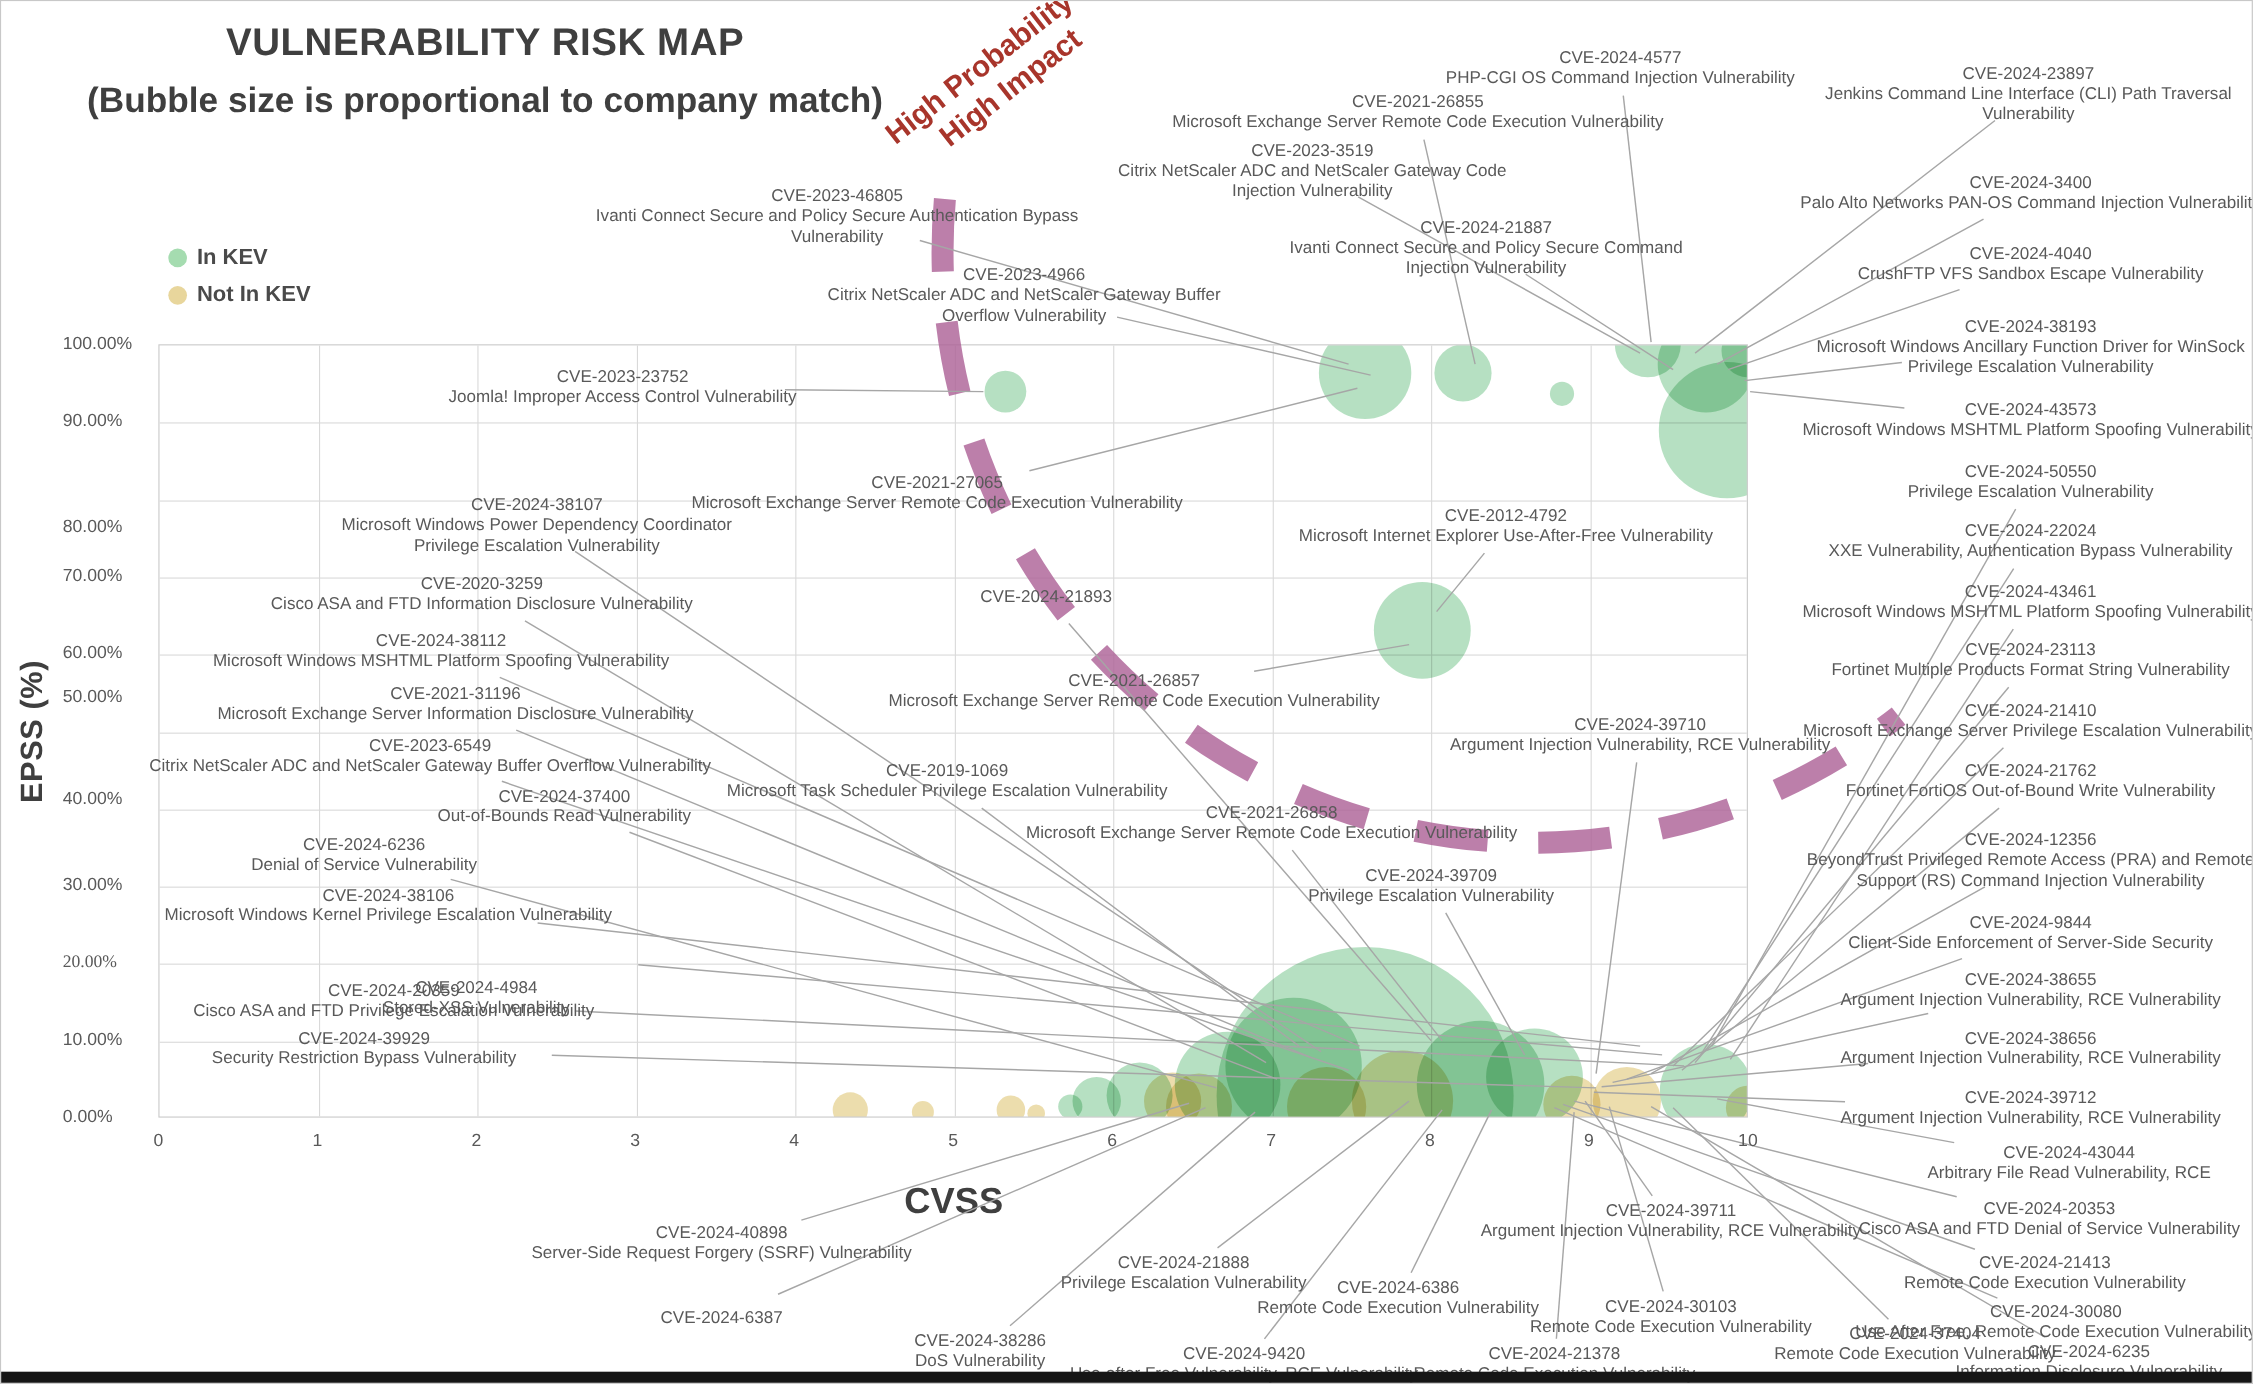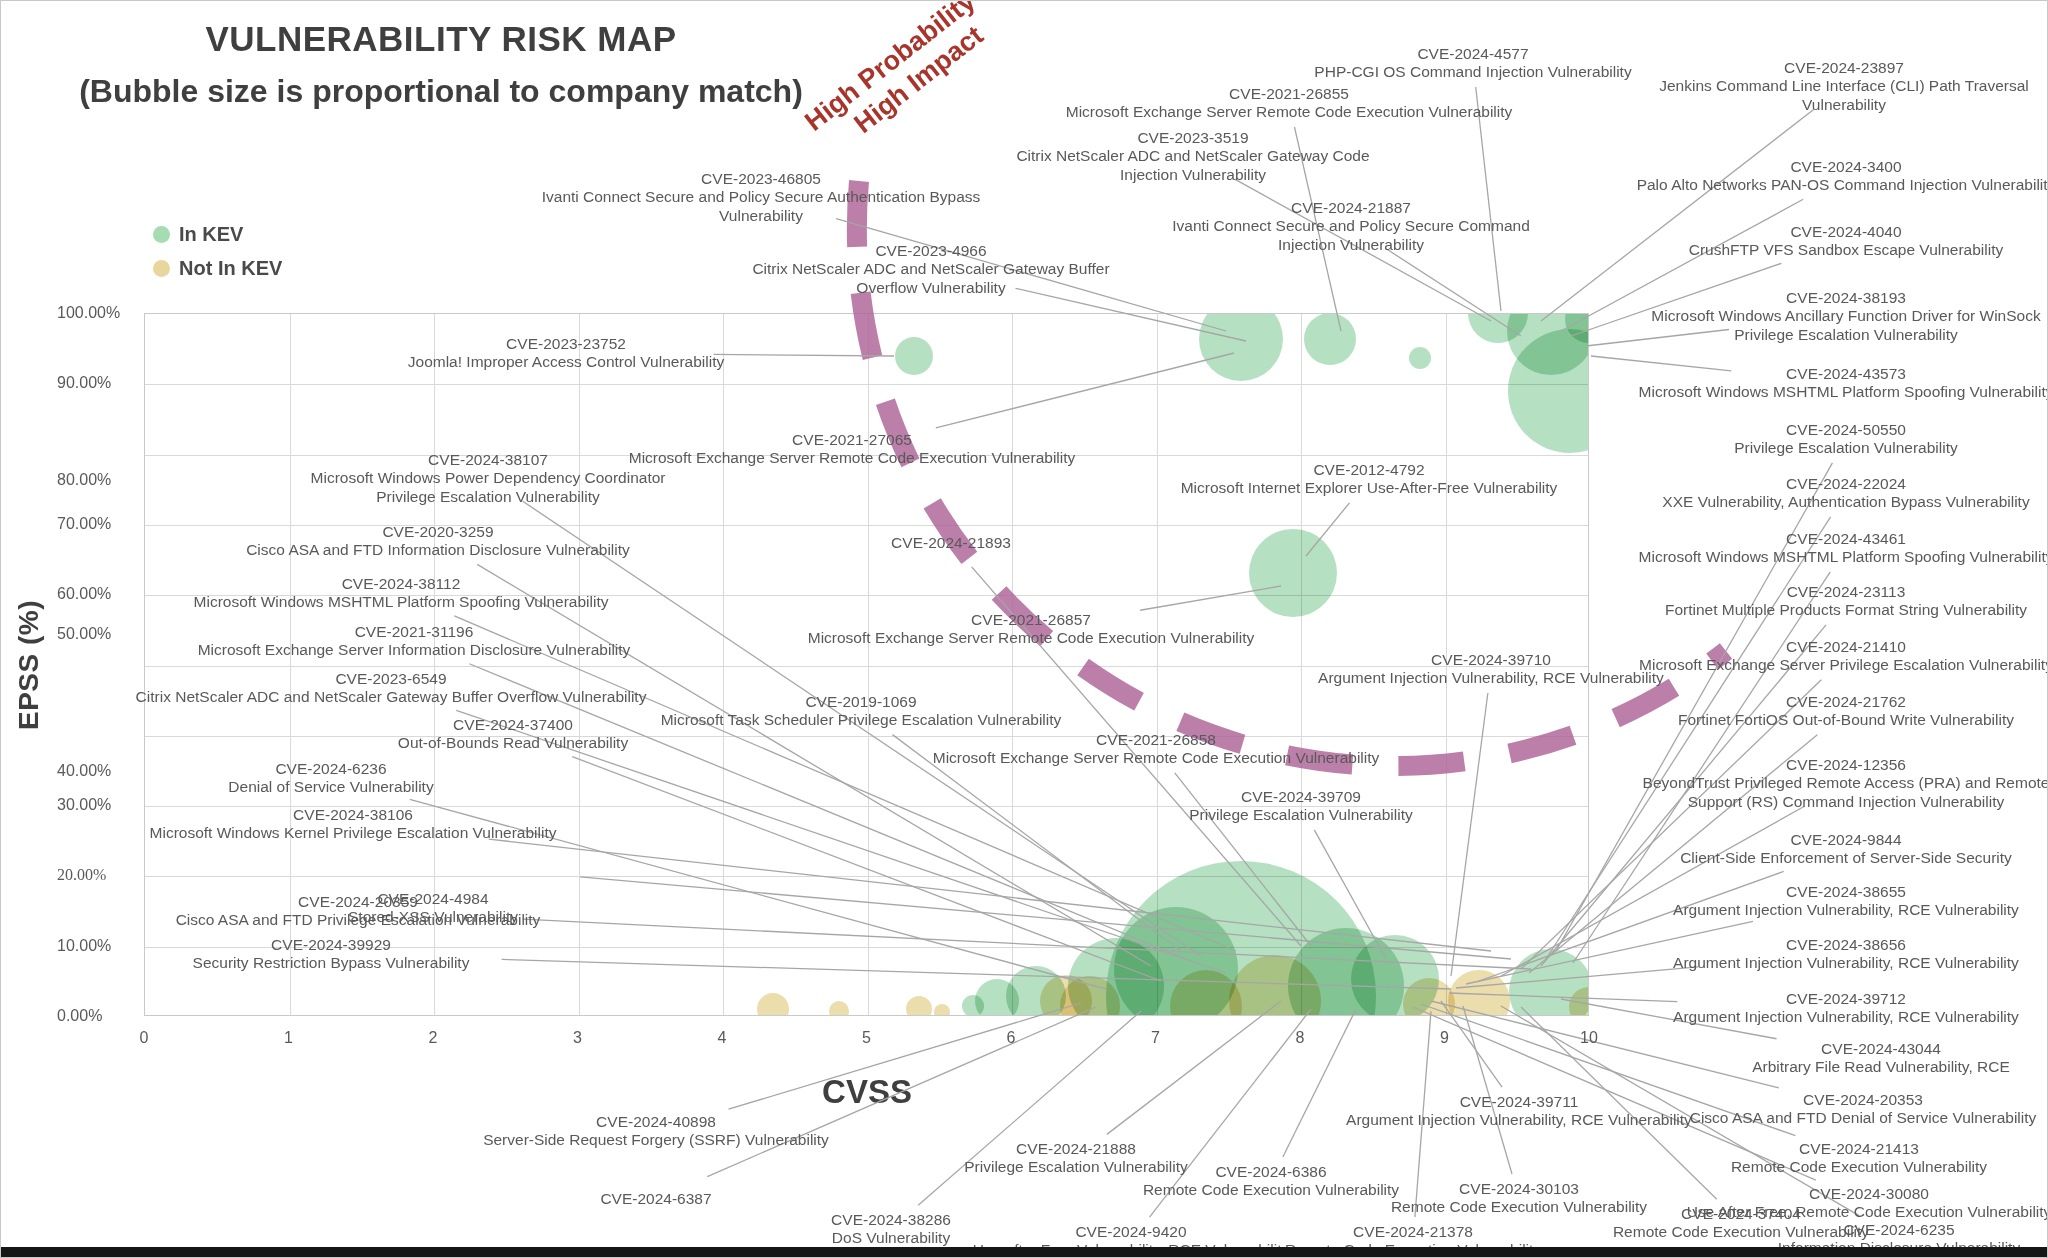--- a/index.html
+++ b/index.html
@@ -412,21 +412,21 @@
       <div class="abs tick xtick" style="left: 865.5px;">5</div>
       <div class="abs tick xtick" style="left: 1010px;">6</div>
       <div class="abs tick xtick" style="left: 1154.5px;">7</div>
       <div class="abs tick xtick" style="left: 1299px;">8</div>
       <div class="abs tick xtick" style="left: 1443.5px;">9</div>
       <div class="abs tick xtick" style="left: 1588px;">10</div>
       <div class="abs tick ytick" style="top: 1015px;">0.00%</div>
       <div class="abs tick ytick" style="top: 944.7px;">10.00%</div>
       <div class="abs tick ytick" style="top: 874.4px; font-family: Liberation Serif, serif;">20.00%</div>
       <div class="abs tick ytick" style="top: 804.1px;">30.00%</div>
-      <div class="abs tick ytick" style="top: 770px;">40.00%</div>
+      <div class="abs tick ytick" style="top: 726px;">40.00%</div>
       <div class="abs tick ytick" style="top: 633px;">50.00%</div>
       <div class="abs tick ytick" style="top: 593.2px;">60.00%</div>
       <div class="abs tick ytick" style="top: 522.9px;">70.00%</div>
       <div class="abs tick ytick" style="top: 479px;">80.00%</div>
       <div class="abs tick ytick" style="top: 382.3px;">90.00%</div>
       <div class="abs tick ytick" style="top: 312px;">100.00%</div>
     </div>
 
   <div class="abs" id="bottom-bar"></div>
 </div>

